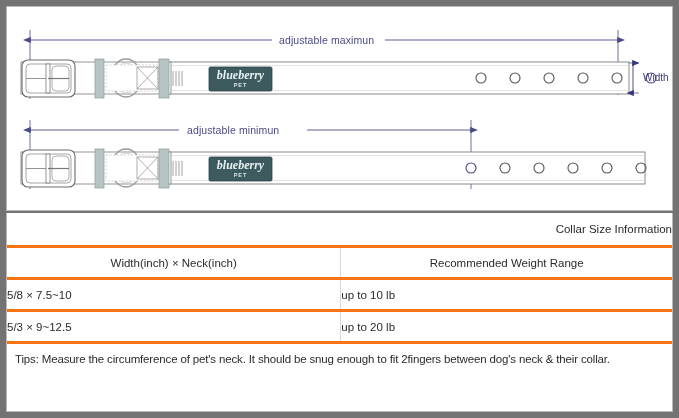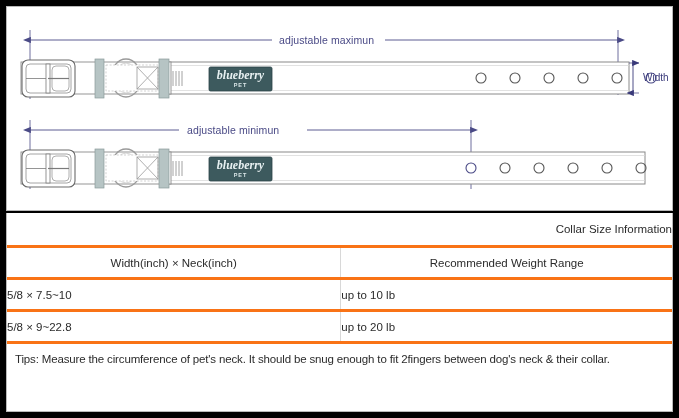--- a/index.html
+++ b/index.html
@@ -11,21 +11,21 @@
     width: 679px;
     height: 418px;
     font-family: "Liberation Sans", sans-serif;
     color: #222;
     overflow: hidden;
   }
   .page {
     position: relative;
     width: 679px;
     height: 418px;
-    background: #000000;
+    background: #737373;
     box-sizing: border-box;
   }
 
   
   .diagram-panel {
     position: absolute;
     left: 6px;
     top: 6px;
     width: 667px;
     height: 205px;
@@ -268,21 +268,21 @@
         </tr>
         <tr class="hdr">
           <td>Width(inch)  ×  Neck(inch)</td>
           <td class="col-div">Recommended Weight Range</td>
         </tr>
         <tr>
           <td class="cellc">5/8 × 7.5~10</td>
           <td class="cellc col-div">up to 10 lb</td>
         </tr>
         <tr>
-          <td class="cellc">5/8 × 9~22.8</td>
+          <td class="cellc">5/3 × 9~12.5</td>
           <td class="cellc col-div">up to 20 lb</td>
         </tr>
         <tr>
           <td class="tips-cell" colspan="2">Tips: Measure the circumference of pet's neck. It should be snug enough to fit 2fingers between dog's neck &amp; their collar.</td>
         </tr>
       </tbody>
     </table>
   </div>
 
 </div>

